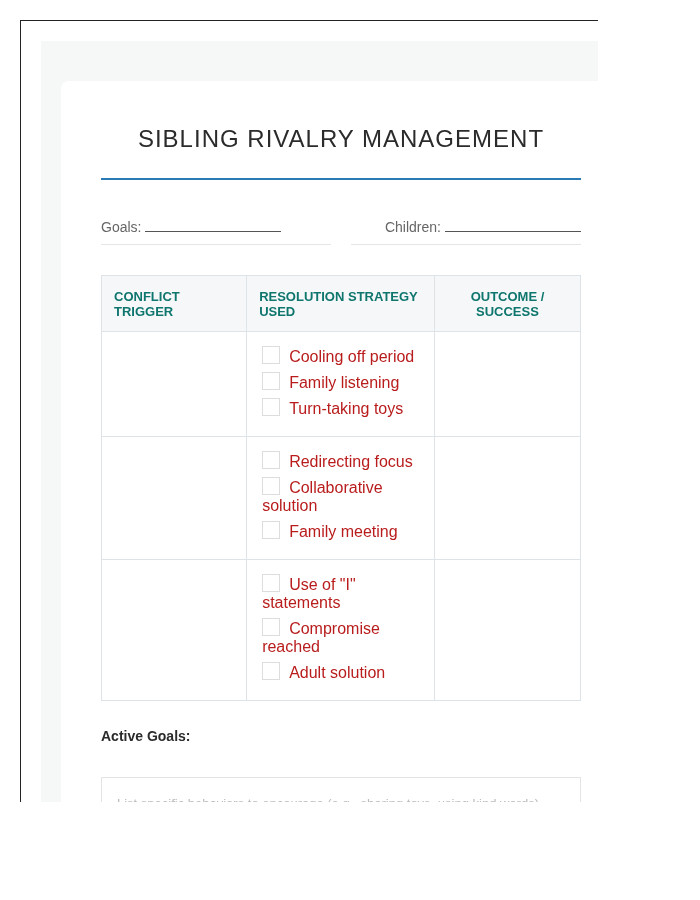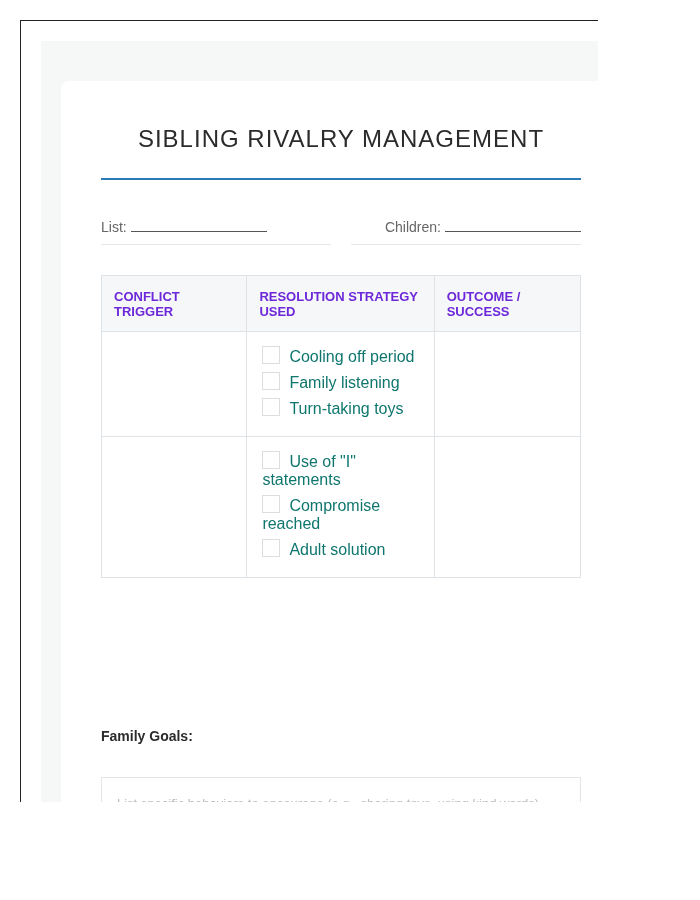--- a/index.html
+++ b/index.html
@@ -14,44 +14,44 @@
     .title { position: absolute; left: 0; top: 44px; width: 560px; text-align: center;
       font-size: 24px; letter-spacing: 1px; color: #2b2b2b; }
     .rule { position: absolute; left: 40px; top: 97px; width: 480px; height: 2px; background: #2a7ab6; }
     .field { position: absolute; top: 137px; width: 230px; height: 26px;
       border-bottom: 1px solid #e6e6e6; font-size: 14px; color: #666; }
     .field.date { left: 40px; }
     .field.children { left: 290px; text-align: right; }
     .field .line { display: inline-block; width: 136px; border-bottom: 1px solid #555; height: 13px; margin-left: 4px; vertical-align: baseline; }
     table { position: absolute; left: 40px; top: 194px; width: 480px; border-collapse: collapse; }
     th, td { border: 1px solid #dde3e6; vertical-align: top; }
-    th { background: #f5f7f9; text-align: left; font-size: 13px; font-weight: bold; color: #6d28d9;
+    th { background: #f5f7f9; text-align: left; font-size: 13px; font-weight: bold; color: #0f766e;
       padding: 13px 12px 12px 12px; line-height: 15px; height: 28px; }
-    td { font-size: 16px; color: #0f766e; padding: 14px 14px 12px 15px; line-height: 18px; }
-    .c1 { width: 144px; } .c2 { width: 191px; } .c3 { width: 145px; }
+    td { font-size: 16px; color: #b91c1c; padding: 14px 14px 12px 15px; line-height: 18px; }
+    .c1 { width: 144px; } .c2 { width: 191px; } .c3 { width: 145px; text-align: center; }
     .cb-item { margin: 0 0 6px 0; }
     .cb { display: inline-block; width: 18px; height: 18px; border: 1px solid #ddd; box-sizing: border-box;
       vertical-align: -2px; margin-right: 9px; background: #fff; }
     .r1 td { height: 76px; } .r2 td { height: 94px; } .r3 td { height: 110px; }
     .goals-label { position: absolute; left: 40px; top: 647px; font-size: 14px; font-weight: bold; color: #2b2b2b; }
     .goals-box { position: absolute; left: 40px; top: 696px; width: 480px; height: 120px;
       border: 1px solid #e4e4e4; box-sizing: border-box; padding: 18px 15px; font-size: 13px; color: #bbb; }
   </style>
 </head>
 <body>
 
 <div class="clip">
   <div class="frame">
     <div class="bg">
       <div class="card">
         <div class="title">SIBLING RIVALRY MANAGEMENT</div>
         <div class="rule"></div>
 
         <div class="field date">
-          <span>List:</span><span class="line"></span>
+          <span>Goals:</span><span class="line"></span>
         </div>
         <div class="field children">
           <span>Children:</span><span class="line"></span>
         </div>
 
         <table>
           <thead>
             <tr>
               <th class="c1">CONFLICT TRIGGER</th>
               <th class="c2">RESOLUTION STRATEGY USED</th>
@@ -61,32 +61,41 @@
           <tbody>
             <tr class="r1">
               <td></td>
               <td>
                 <div class="cb-item"><span class="cb"></span><span>Cooling off period</span></div>
                 <div class="cb-item"><span class="cb"></span><span>Family listening</span></div>
                 <div class="cb-item"><span class="cb"></span><span>Turn-taking toys</span></div>
               </td>
               <td></td>
             </tr>
+            <tr class="r2">
+              <td></td>
+              <td>
+                <div class="cb-item"><span class="cb"></span><span>Redirecting focus</span></div>
+                <div class="cb-item"><span class="cb"></span><span>Collaborative solution</span></div>
+                <div class="cb-item"><span class="cb"></span><span>Family meeting</span></div>
+              </td>
+              <td></td>
+            </tr>
             <tr class="r3">
               <td></td>
               <td>
                 <div class="cb-item"><span class="cb"></span><span>Use of "I" statements</span></div>
                 <div class="cb-item"><span class="cb"></span><span>Compromise reached</span></div>
                 <div class="cb-item"><span class="cb"></span><span>Adult solution</span></div>
               </td>
               <td></td>
             </tr>
           </tbody>
         </table>
 
-        <div class="goals-label">Family Goals:</div>
+        <div class="goals-label">Active Goals:</div>
         <div class="goals-box">
           <span>List specific behaviors to encourage (e.g., sharing toys, using kind words)</span>
         </div>
       </div>
     </div>
   </div>
 </div>
 
 </body></html>

